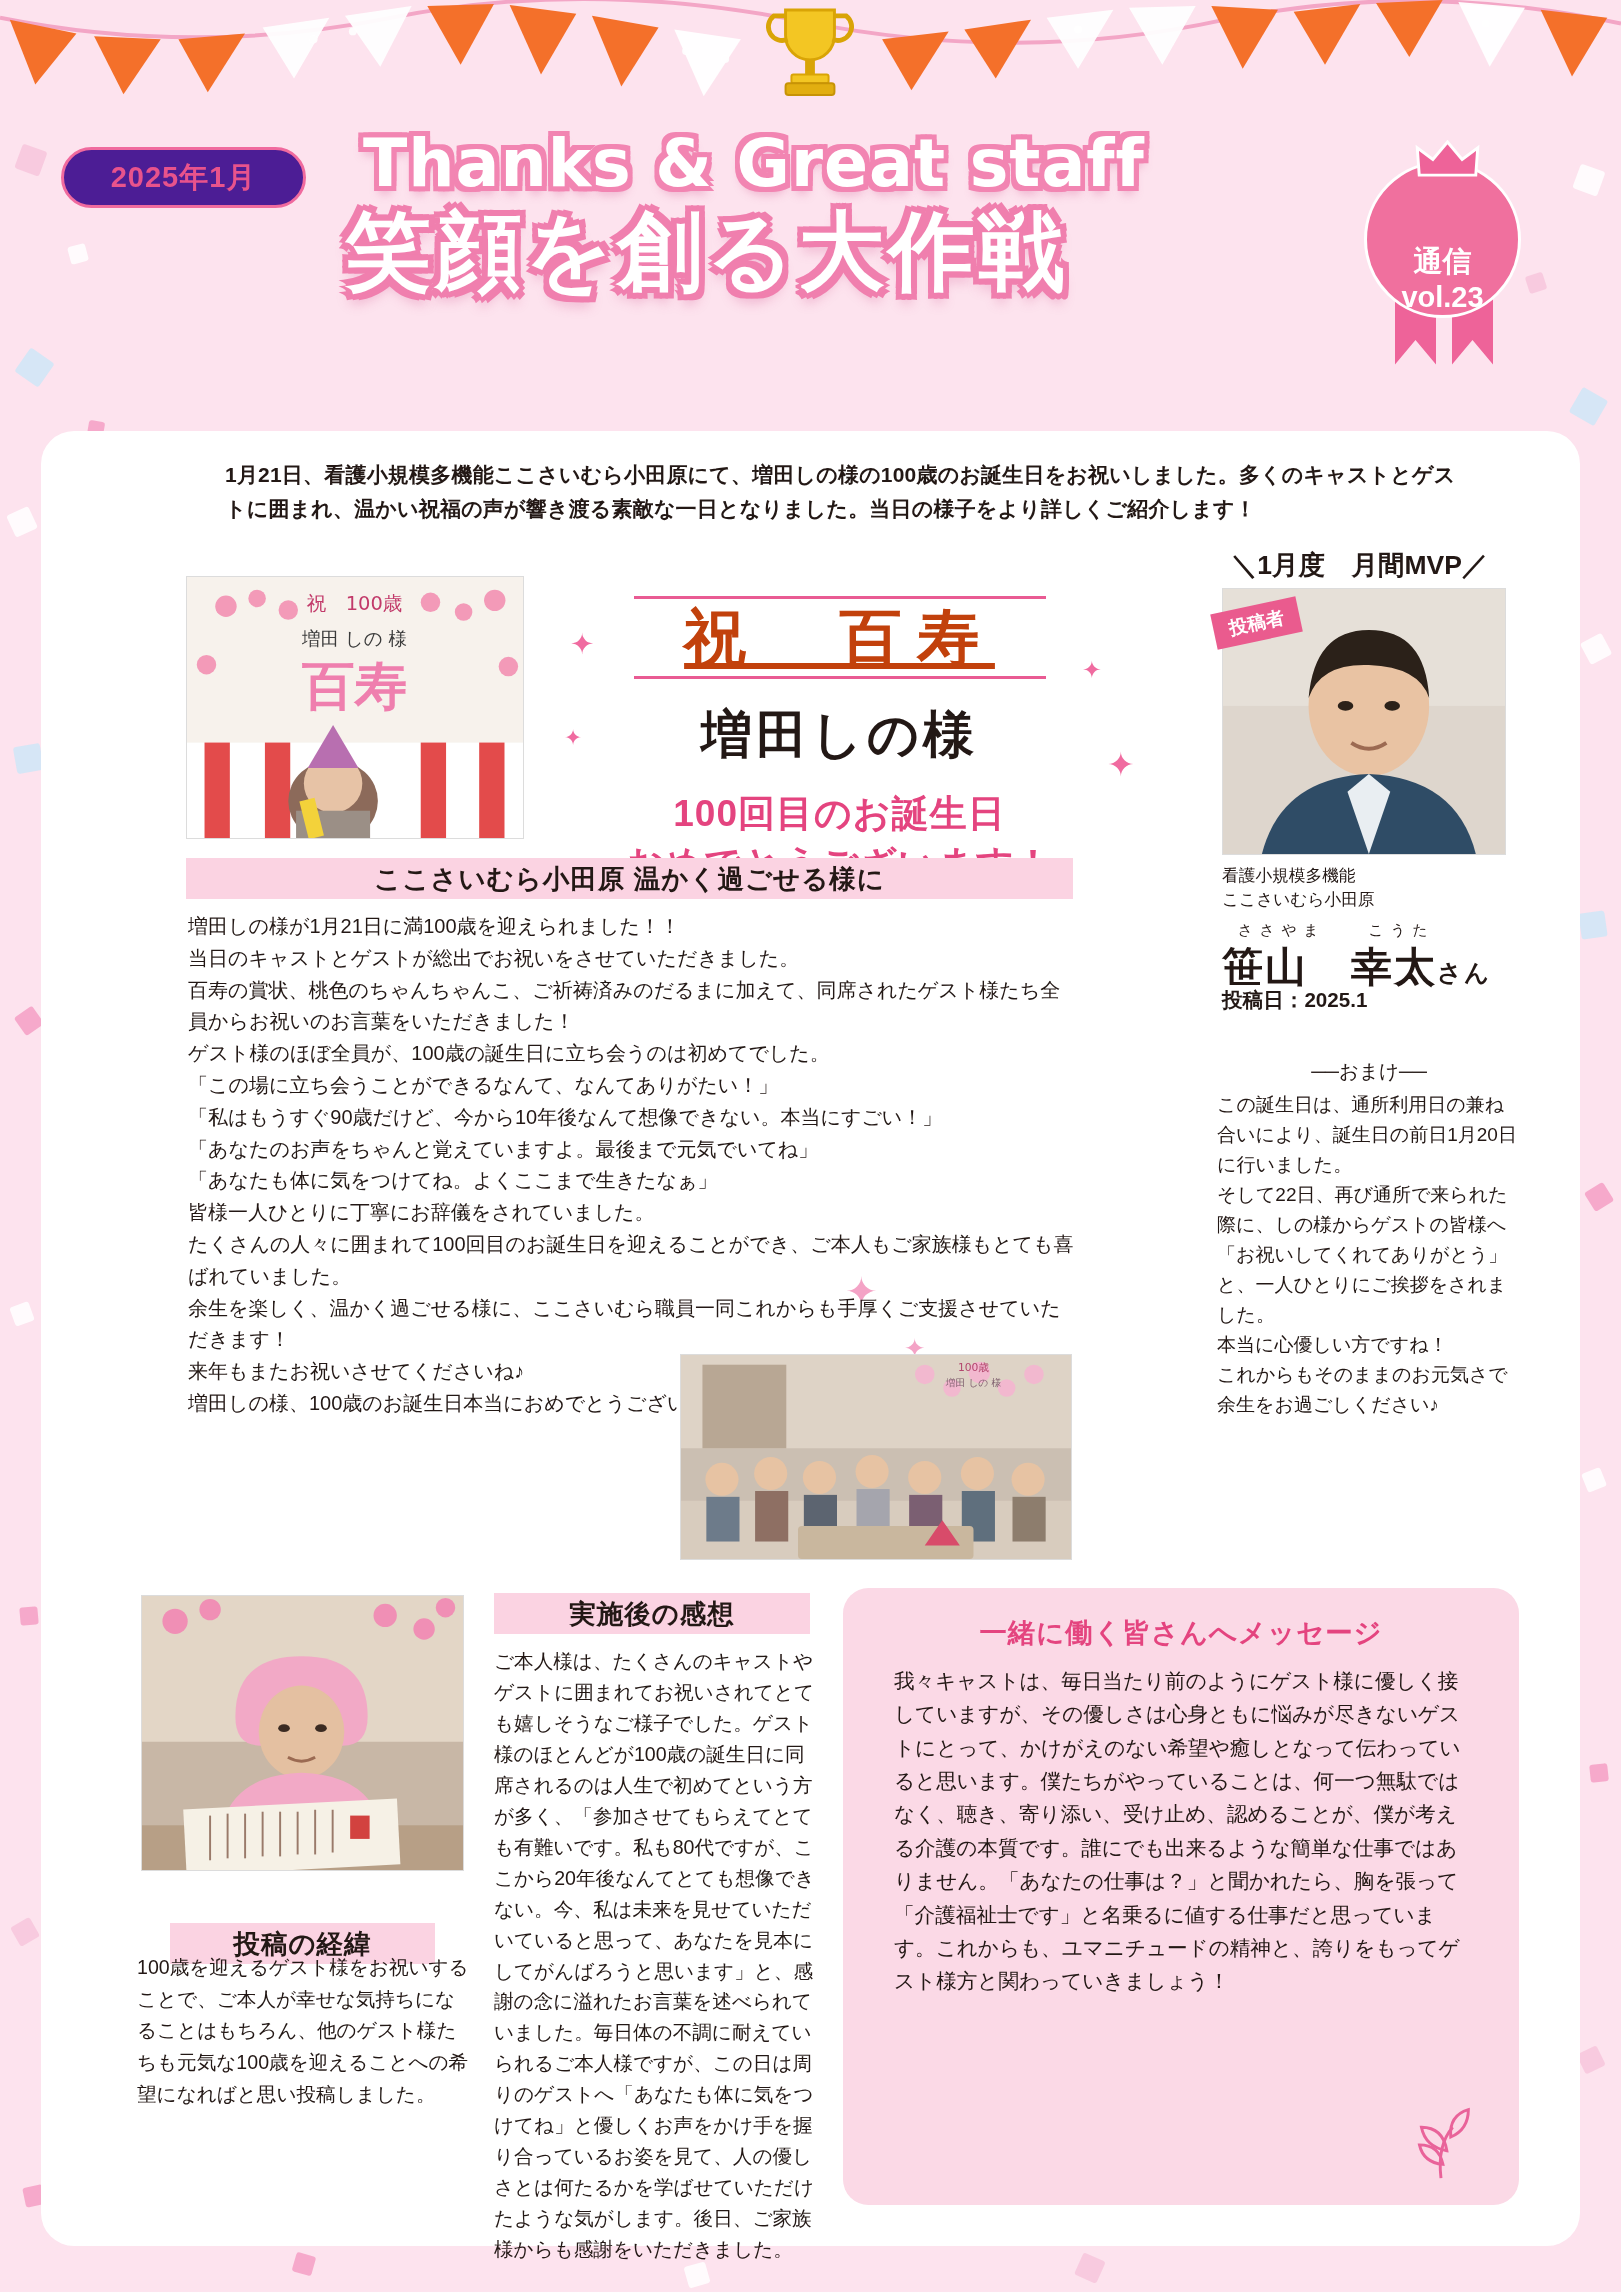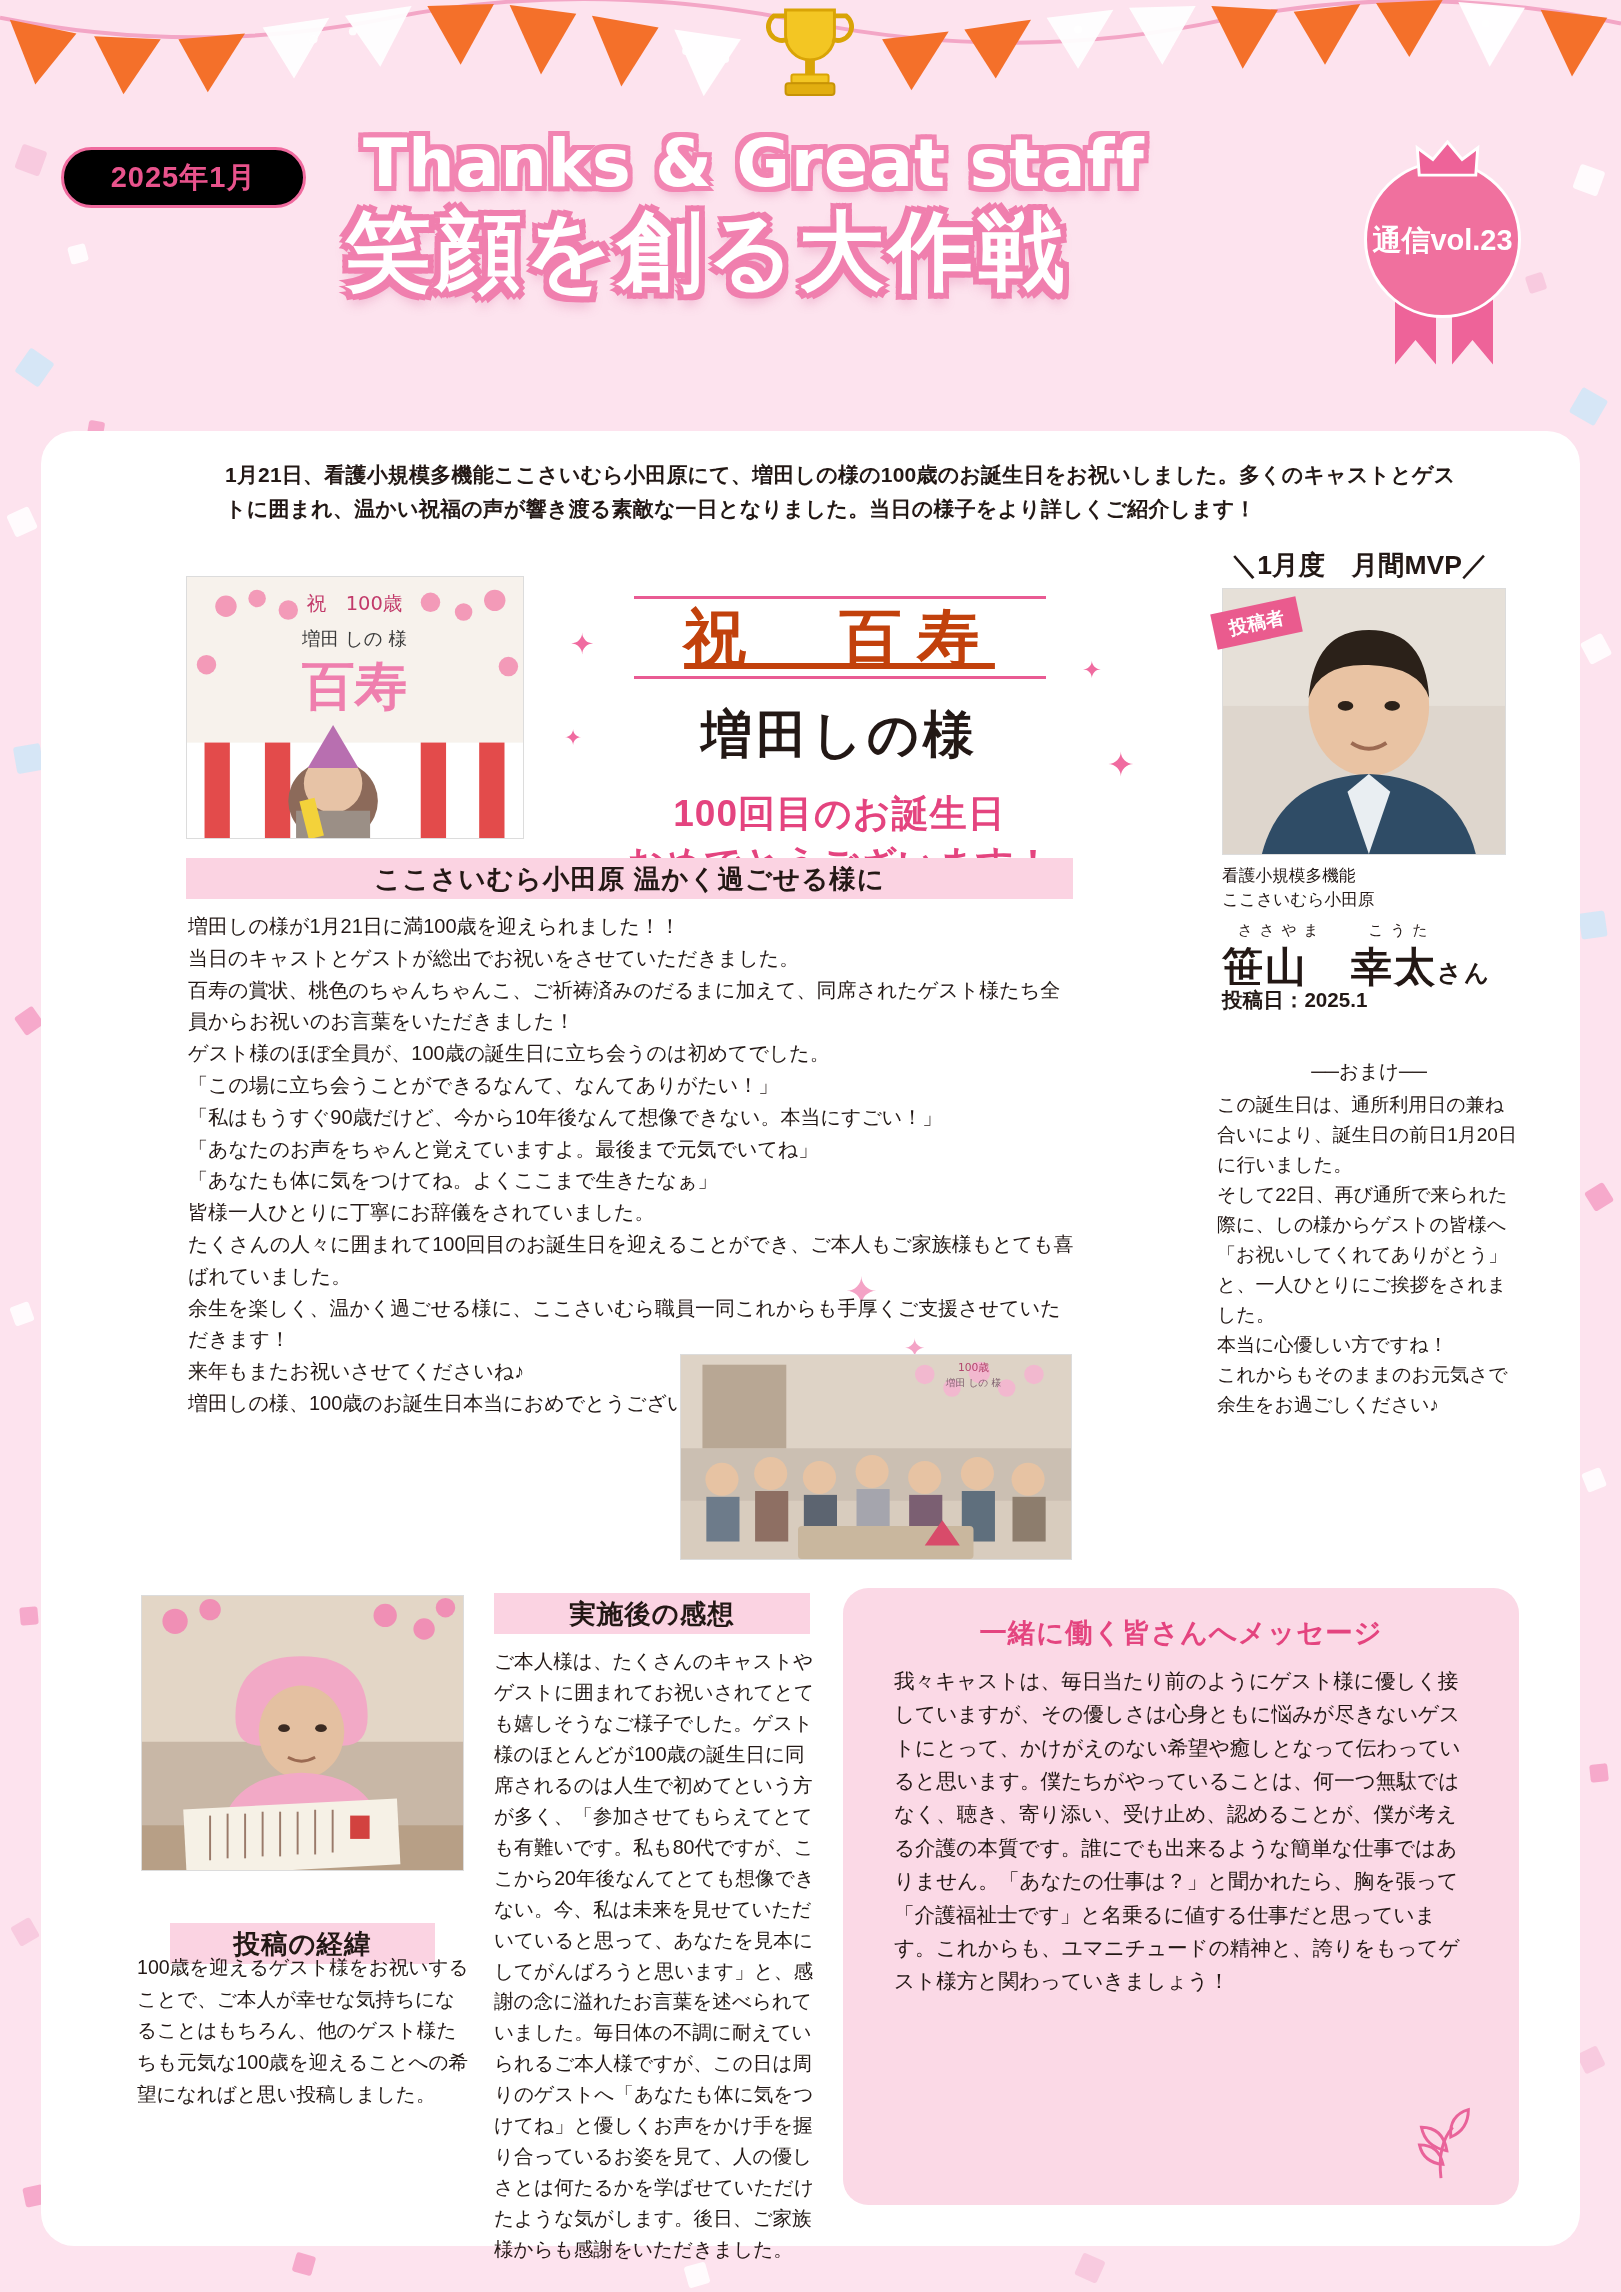--- a/index.html
+++ b/index.html
@@ -43,21 +43,21 @@
     position: absolute;
     top: 118px; left: 0; width: 1621px; height: 294px;
     z-index: 5;
   }
   .date-badge {
     position: absolute;
     left: 61px; top: 29px;
     width: 245px; height: 61px;
     border: 3.9px solid #f06a9e;
     border-radius: 31px;
-    background: #000000;
+    background: #4c1d95;
     display: flex; align-items: center; justify-content: center;
     font-size: 29px; font-weight: bold; color: #e8538c;
     letter-spacing: 1px;
   }
   .title-en {
     position: absolute;
     left: 363px; top: 7.8px;
     font-size: 65px;
     font-weight: bold;
     color: #fff;
@@ -84,22 +84,22 @@
     position: absolute;
     right: 90px; top: 21.6px;
     width: 167px; height: 167px;
   }
   .vol-seal .circle {
     position: absolute; left: 0; top: 21.6px;
     width: 157px; height: 157px;
     border-radius: 50%;
     background: #f0709e;
     border: 3.9px solid #fff;
-    display: flex; flex-direction: row;
-    align-items: center; justify-content: center;
+    display: flex; flex-direction: column;
+    align-items: center; justify-content: flex-end;
     color: #fff; font-weight: bold;
     line-height: 1.25;
     font-size: 29px;
     z-index: 2;
   }
   .vol-seal .ribbon-l, .vol-seal .ribbon-r {
     position: absolute; top: 137px;
     width: 41px; height: 88px;
     background: #ee6399;
     z-index: 1;

